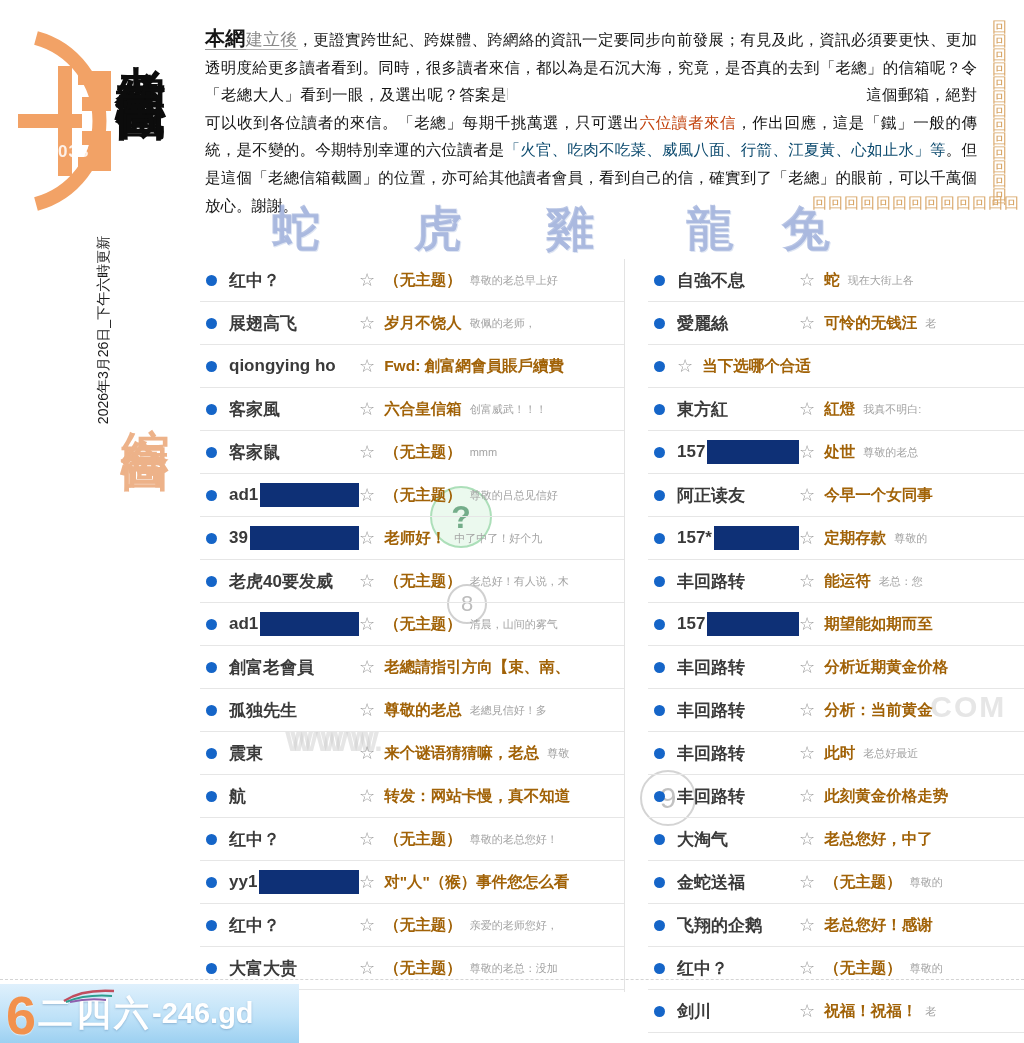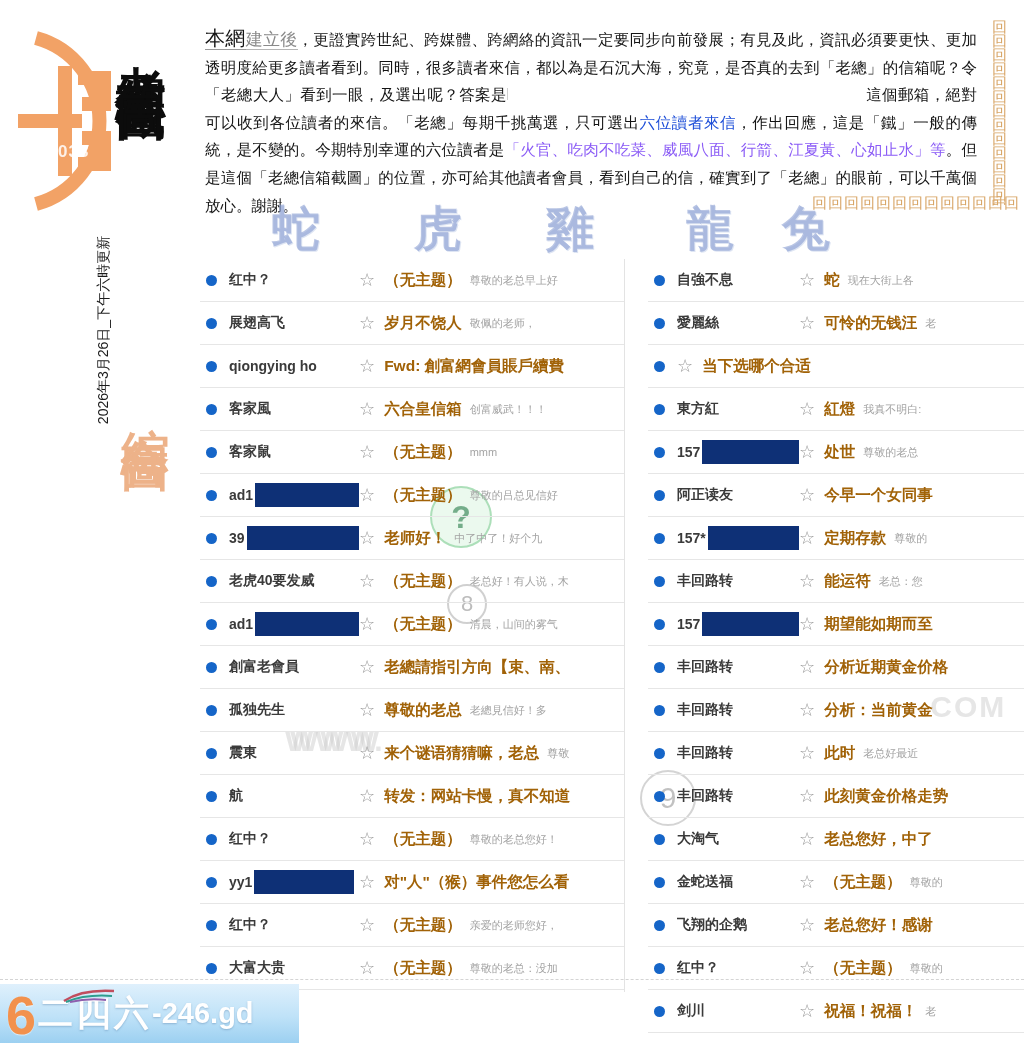--- a/index.html
+++ b/index.html
@@ -15,24 +15,24 @@
            color:#0c0c0c;letter-spacing:6px;line-height:1;}
   .v-sub{position:absolute;left:122px;top:390px;height:190px;writing-mode:vertical-rl;
          font-family:"DejaVu Serif","Liberation Serif",serif;font-weight:bold;font-size:48px;
          color:#edb289;letter-spacing:10px;line-height:1;}
   .v-date{position:absolute;left:-30px;top:320px;width:270px;height:20px;
           transform:rotate(-90deg);font-size:14px;color:#1a1a1a;text-align:center;white-space:nowrap;}
 
   
   .intro{position:absolute;left:205px;top:25px;width:772px;font-size:15.5px;line-height:27.6px;
          color:#141414;text-align:justify;}
-  .seg-lead{font-size:20px;font-weight:normal;border-bottom:1px solid #9a9a9a;}
+  .seg-lead{font-size:20px;font-weight:bold;border-bottom:1px solid #9a9a9a;}
   .seg-lead-gray{font-size:17px;color:#8a8a8a;border-bottom:1px solid #b5b5b5;}
-  .seg-magenta{color:#1d4ed8;}
-  .seg-red{color:#8b5cf6;}
+  .seg-magenta{color:#c2410c;}
+  .seg-red{color:#0c4a6e;}
   .seg-gap{display:inline-block;width:358px;height:12px;border-left:1px solid #cfcfcf;}
 
   
   .meander{color:#d8a566;font-size:15px;line-height:14px;letter-spacing:1px;overflow:hidden;
            position:absolute;font-family:"DejaVu Sans",sans-serif;}
   .meander-v{right:4px;top:20px;width:28px;height:185px;word-break:break-all;}
   .meander-h{left:812px;top:196px;width:206px;height:16px;white-space:nowrap;}
 
   
   .zodiac{position:absolute;top:197px;font-family:"DejaVu Serif","Liberation Serif",serif;
@@ -46,21 +46,21 @@
   .wm-9{left:640px;top:770px;width:52px;height:52px;border:2px solid rgba(170,170,170,.5);
         color:rgba(160,160,160,.65);font-size:30px;}
 
   
   .mail-col{position:absolute;top:259px;overflow:hidden;}
   #mail-left{left:200px;width:424px;height:733px;border-right:1px solid #e3e3e3;}
   #mail-right{left:648px;width:376px;height:784px;}
   .mail-row{height:42px;border-bottom:1px solid #e6e6e6;display:flex;align-items:center;
             overflow:hidden;white-space:nowrap;}
   .dot{flex:none;width:11px;height:11px;border-radius:50%;background:#1565c8;margin:0 12px 0 6px;}
-  .sender{flex:none;font-weight:bold;font-size:14px;color:#3a3a3a;overflow:hidden;display:flex;align-items:center;}
+  .sender{flex:none;font-weight:bold;font-size:17px;color:#3a3a3a;overflow:hidden;display:flex;align-items:center;}
   .sender-left{width:130px;} .sender-right{width:122px;}
   .redact{display:inline-block;height:24px;background:#0e3076;margin-left:2px;vertical-align:middle;}
   .redact-tall{height:44px;position:relative;z-index:2;}
   .star{flex:none;color:#999;font-size:18px;margin-right:9px;}
   .subject{font-weight:bold;font-size:15.5px;color:#a16207;}
   .preview{color:#a3a3a3;font-size:11px;margin-left:8px;}
 
   .dashed-sep{position:absolute;left:0;top:979px;width:1024px;border-top:1px dashed #d4d4d4;}
 
   

